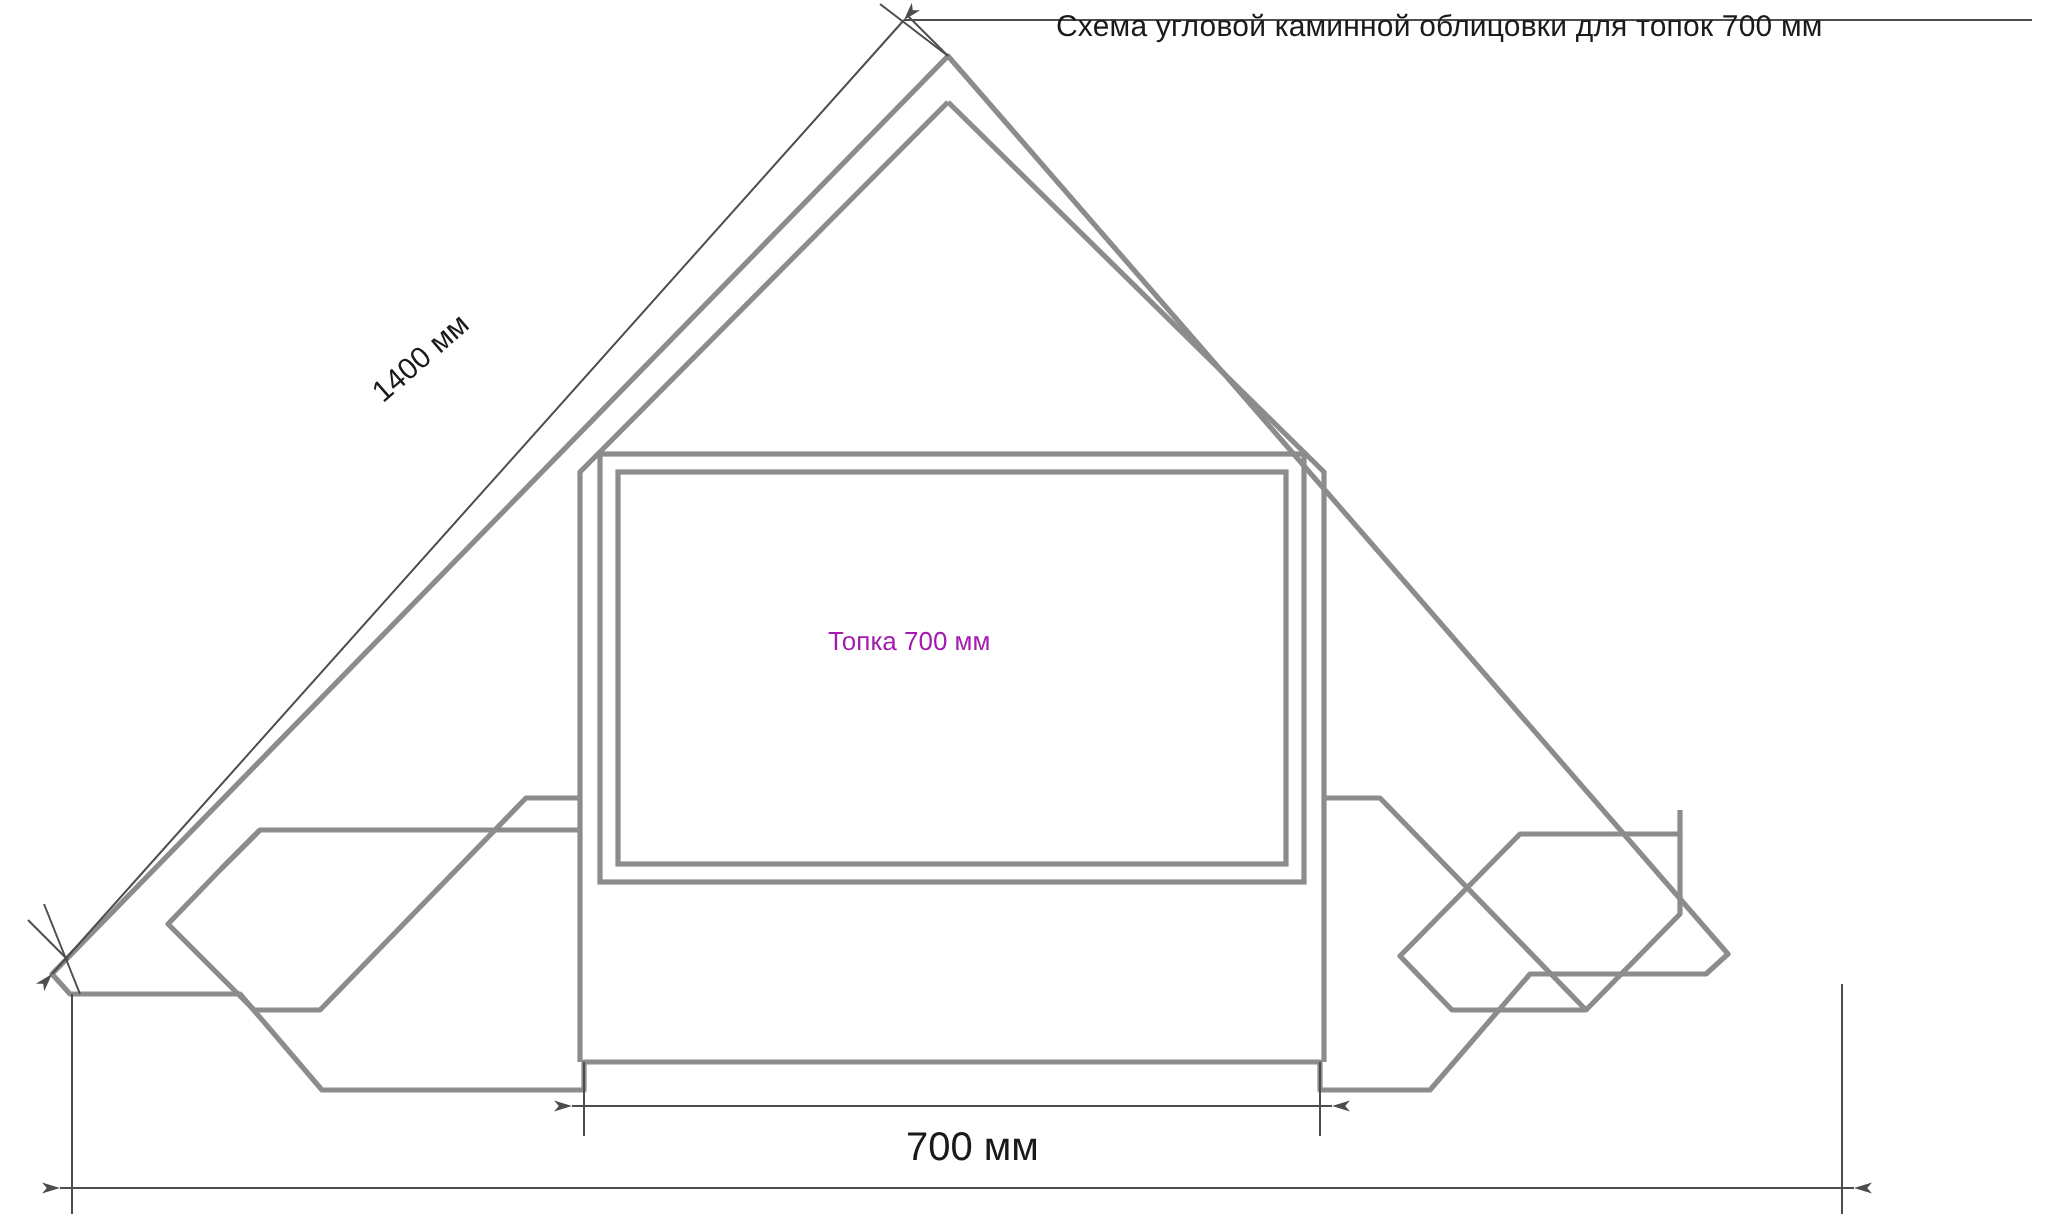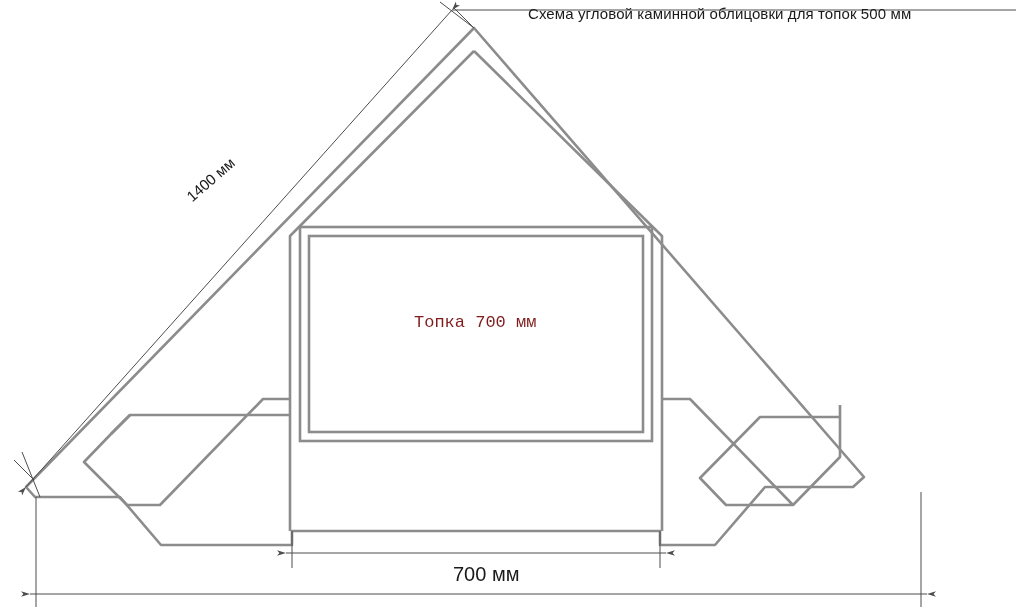--- a/index.html
+++ b/index.html
@@ -30,24 +30,23 @@
     top: 5px;
     font-size: 15px;
     color: #1a1a1a;
     white-space: nowrap;
     letter-spacing: 0.1px;
   }
   .label-firebox {
     position: absolute;
     left: 414px;
     top: 313px;
-    font-size: 17px;
-    color: #7f1d1d;
+    font-size: 13px;
+    color: #a21caf;
     white-space: nowrap;
-    font-family: Liberation Mono, monospace;
   }
   .label-bottom {
     position: absolute;
     left: 453px;
     top: 563px;
     font-size: 20px;
     color: #1a1a1a;
     white-space: nowrap;
   }
   .label-diag {
@@ -119,18 +118,18 @@
       <line x1="36" y1="497" x2="36" y2="607" stroke="#4d4d4d" stroke-width="1"></line>
       <line x1="921" y1="492" x2="921" y2="607" stroke="#4d4d4d" stroke-width="1"></line>
       <line x1="30" y1="594" x2="927" y2="594" stroke="#4d4d4d" stroke-width="1" marker-start="url(#arrow-start)" marker-end="url(#arrow-end)"></line>
     </g>
 
     <g>
       <line x1="452" y1="10" x2="1016" y2="10" stroke="#4d4d4d" stroke-width="1"></line>
     </g>
   </svg>
 
-  <div class="title-text">Схема угловой каминной облицовки для топок 500 мм</div>
+  <div class="title-text">Схема угловой каминной облицовки для топок 700 мм</div>
   <div class="label-diag">1400 мм</div>
   <div class="label-firebox">Топка 700 мм</div>
   <div class="label-bottom">700 мм</div>
 
 </div>
 
 </body></html>

